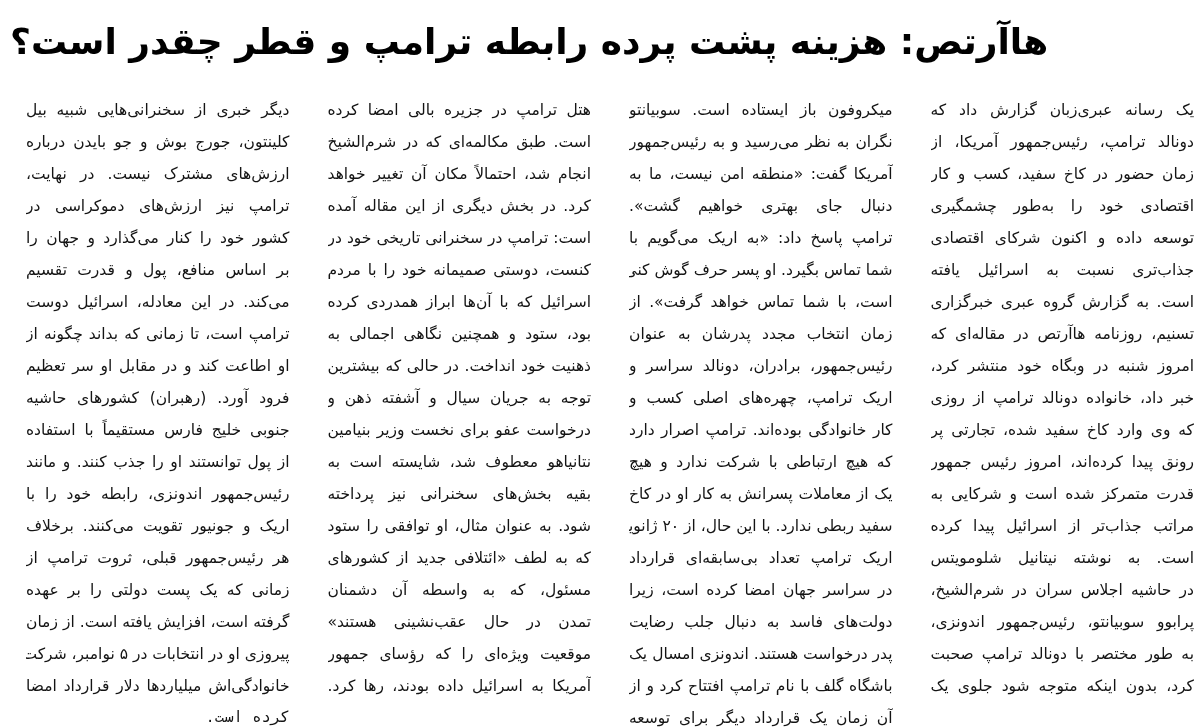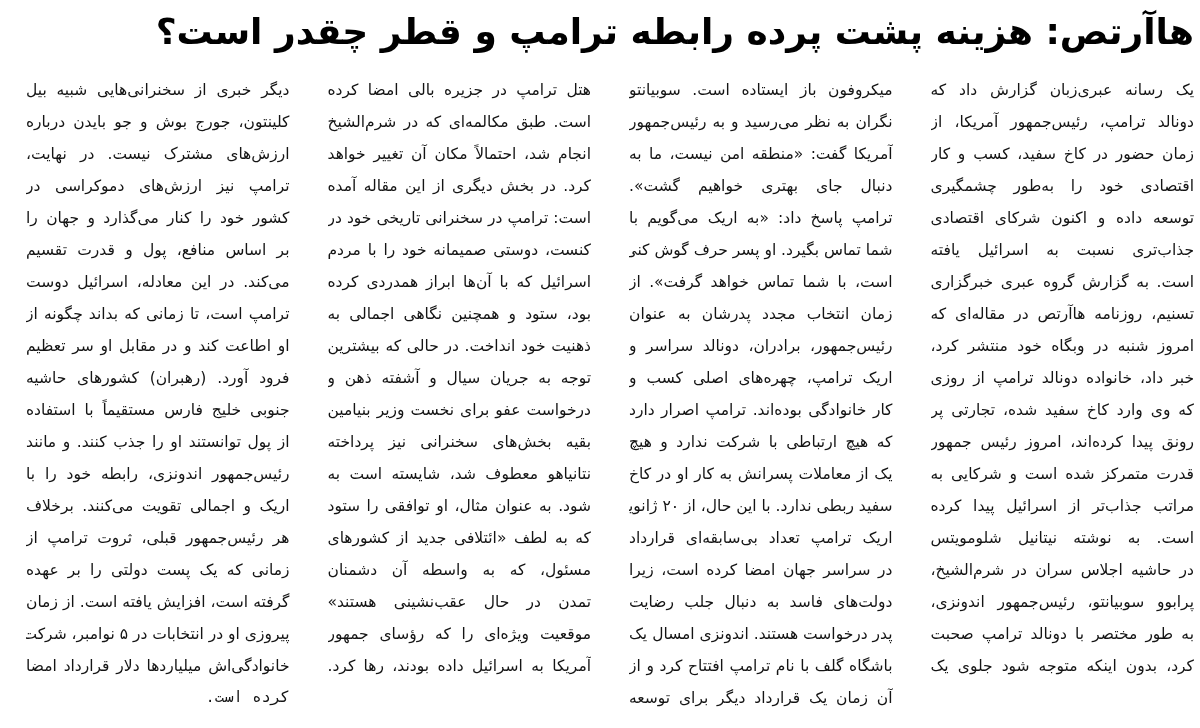--- a/index.html
+++ b/index.html
@@ -10,23 +10,23 @@
   .page {
     position: relative;
     width: 1200px;
     height: 728px;
     overflow: hidden;
     background: #ffffff;
     direction: rtl;
     font-family: "DejaVu Sans", sans-serif;
   }
   .headline {
-    margin: 0;
+    margin: 10px;
     padding: 6px 6px 0 0;
-    text-align: right;
+    text-align: left;
     font-size: 36px;
     line-height: 52px;
     font-weight: bold;
     letter-spacing: -0.5px;
     color: #000000;
     white-space: nowrap;
   }
   .columns {
     display: flex;
     flex-direction: row;
@@ -107,22 +107,22 @@
         <div class="line">است. طبق مکالمه‌ای که در شرم‌الشیخ</div>
         <div class="line">انجام شد، احتمالاً مکان آن تغییر خواهد</div>
         <div class="line">کرد. در بخش دیگری از این مقاله آمده</div>
         <div class="line">است: ترامپ در سخنرانی تاریخی خود در</div>
         <div class="line">کنست، دوستی صمیمانه خود را با مردم</div>
         <div class="line">اسرائیل که با آن‌ها ابراز همدردی کرده</div>
         <div class="line">بود، ستود و همچنین نگاهی اجمالی به</div>
         <div class="line">ذهنیت خود انداخت. در حالی که بیشترین</div>
         <div class="line">توجه به جریان سیال و آشفته ذهن و</div>
         <div class="line">درخواست عفو برای نخست وزیر بنیامین</div>
+        <div class="line">نتانیاهو معطوف شد، شایسته است به</div>
         <div class="line">بقیه بخش‌های سخنرانی نیز پرداخته</div>
-        <div class="line">نتانیاهو معطوف شد، شایسته است به</div>
         <div class="line">شود. به عنوان مثال، او توافقی را ستود</div>
         <div class="line">که به لطف «ائتلافی جدید از کشورهای</div>
         <div class="line">مسئول، که به واسطه آن دشمنان</div>
         <div class="line">تمدن در حال عقب‌نشینی هستند»</div>
         <div class="line">موقعیت ویژه‌ای را که رؤسای جمهور</div>
         <div class="line">آمریکا به اسرائیل داده بودند، رها کرد.</div>
       </div>
       <div class="column">
         <div class="line">دیگر خبری از سخنرانی‌هایی شبیه بیل</div>
         <div class="line">کلینتون، جورج بوش و جو بایدن درباره</div>
@@ -130,21 +130,21 @@
         <div class="line">ترامپ نیز ارزش‌های دموکراسی در</div>
         <div class="line">کشور خود را کنار می‌گذارد و جهان را</div>
         <div class="line">بر اساس منافع، پول و قدرت تقسیم</div>
         <div class="line">می‌کند. در این معادله، اسرائیل دوست</div>
         <div class="line">ترامپ است، تا زمانی که بداند چگونه از</div>
         <div class="line">او اطاعت کند و در مقابل او سر تعظیم</div>
         <div class="line">فرود آورد. (رهبران) کشورهای حاشیه</div>
         <div class="line">جنوبی خلیج فارس مستقیماً با استفاده</div>
         <div class="line">از پول توانستند او را جذب کنند. و مانند</div>
         <div class="line">رئیس‌جمهور اندونزی، رابطه خود را با</div>
-        <div class="line">اریک و اجمالی تقویت می‌کنند. برخلاف</div>
+        <div class="line">اریک و جونیور تقویت می‌کنند. برخلاف</div>
         <div class="line">هر رئیس‌جمهور قبلی، ثروت ترامپ از</div>
         <div class="line">زمانی که یک پست دولتی را بر عهده</div>
         <div class="line">گرفته است، افزایش یافته است. از زمان</div>
         <div class="line">پیروزی او در انتخابات در ۵ نوامبر، شرکت</div>
         <div class="line">خانوادگی‌اش میلیاردها دلار قرارداد امضا</div>
         <div class="line">کرده است.</div>
       </div>
     </div>
 </div>
 

